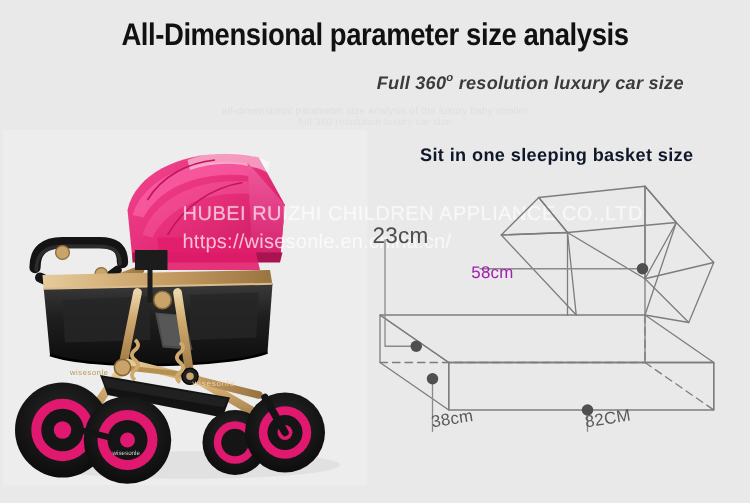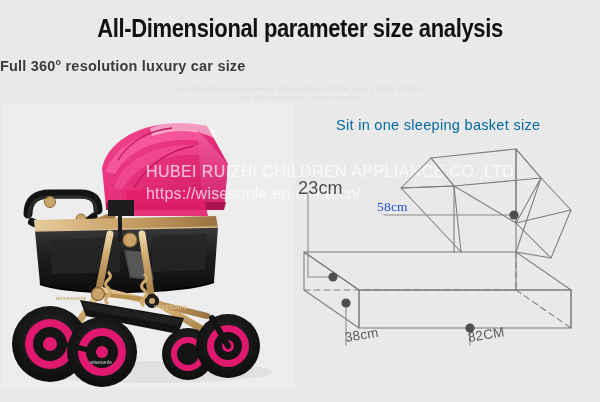--- a/index.html
+++ b/index.html
@@ -32,26 +32,27 @@
     letter-spacing: -0.4px;
     transform: scaleX(0.88);
     transform-origin: 50% 50%;
     white-space: nowrap;
   }
   #subtitle {
     position: absolute;
     left: 0;
     top: 57px;
     width: 547px;
-    text-align: left;
+    text-align: right;
     font-size: 14.5px;
     font-weight: 700;
     color: #3b3b3b;
     letter-spacing: 0.2px;
     white-space: nowrap;
+    font-style: italic;
   }
   #subtitle .deg {
     font-size: 9px;
     vertical-align: 6px;
     font-weight: 700;
   }
   #faint-line {
     position: absolute;
     left: 0;
     top: 84px;
@@ -73,22 +74,22 @@
     color: #e0e0e0;
     letter-spacing: 0.2px;
     white-space: nowrap;
   }
 
   #section-title {
     position: absolute;
     left: 336px;
     top: 117px;
     font-size: 14.5px;
-    font-weight: 400;
-    color: #0369a1;
+    font-weight: 700;
+    color: #0f172a;
     letter-spacing: 0.3px;
     white-space: nowrap;
   }
 
   
   #watermark {
     position: absolute;
     left: 0;
     top: 0;
     width: 540px;
@@ -136,21 +137,21 @@
   }
 
   .dim-label {
     position: absolute;
     font-size: 13.5px;
     color: #555555;
     white-space: nowrap;
     letter-spacing: 0.2px;
   }
   #lbl-23 { left: 298px; top: 178px; font-size: 18px; color: #4d4d4d; }
-  #lbl-58 { left: 377px; top: 199px; font-size: 13.5px; color: #1d4ed8; font-family: Liberation Serif, serif; }
+  #lbl-58 { left: 377px; top: 210px; font-size: 13.5px; color: #a21caf; }
   #lbl-38 {
     left: 345px; top: 330px;
     transform: rotate(-9deg);
     transform-origin: 0 50%;
     color: #5a5a5a;
   }
   #lbl-82 {
     left: 468px; top: 330px;
     transform: rotate(-9deg);
     transform-origin: 0 50%;

